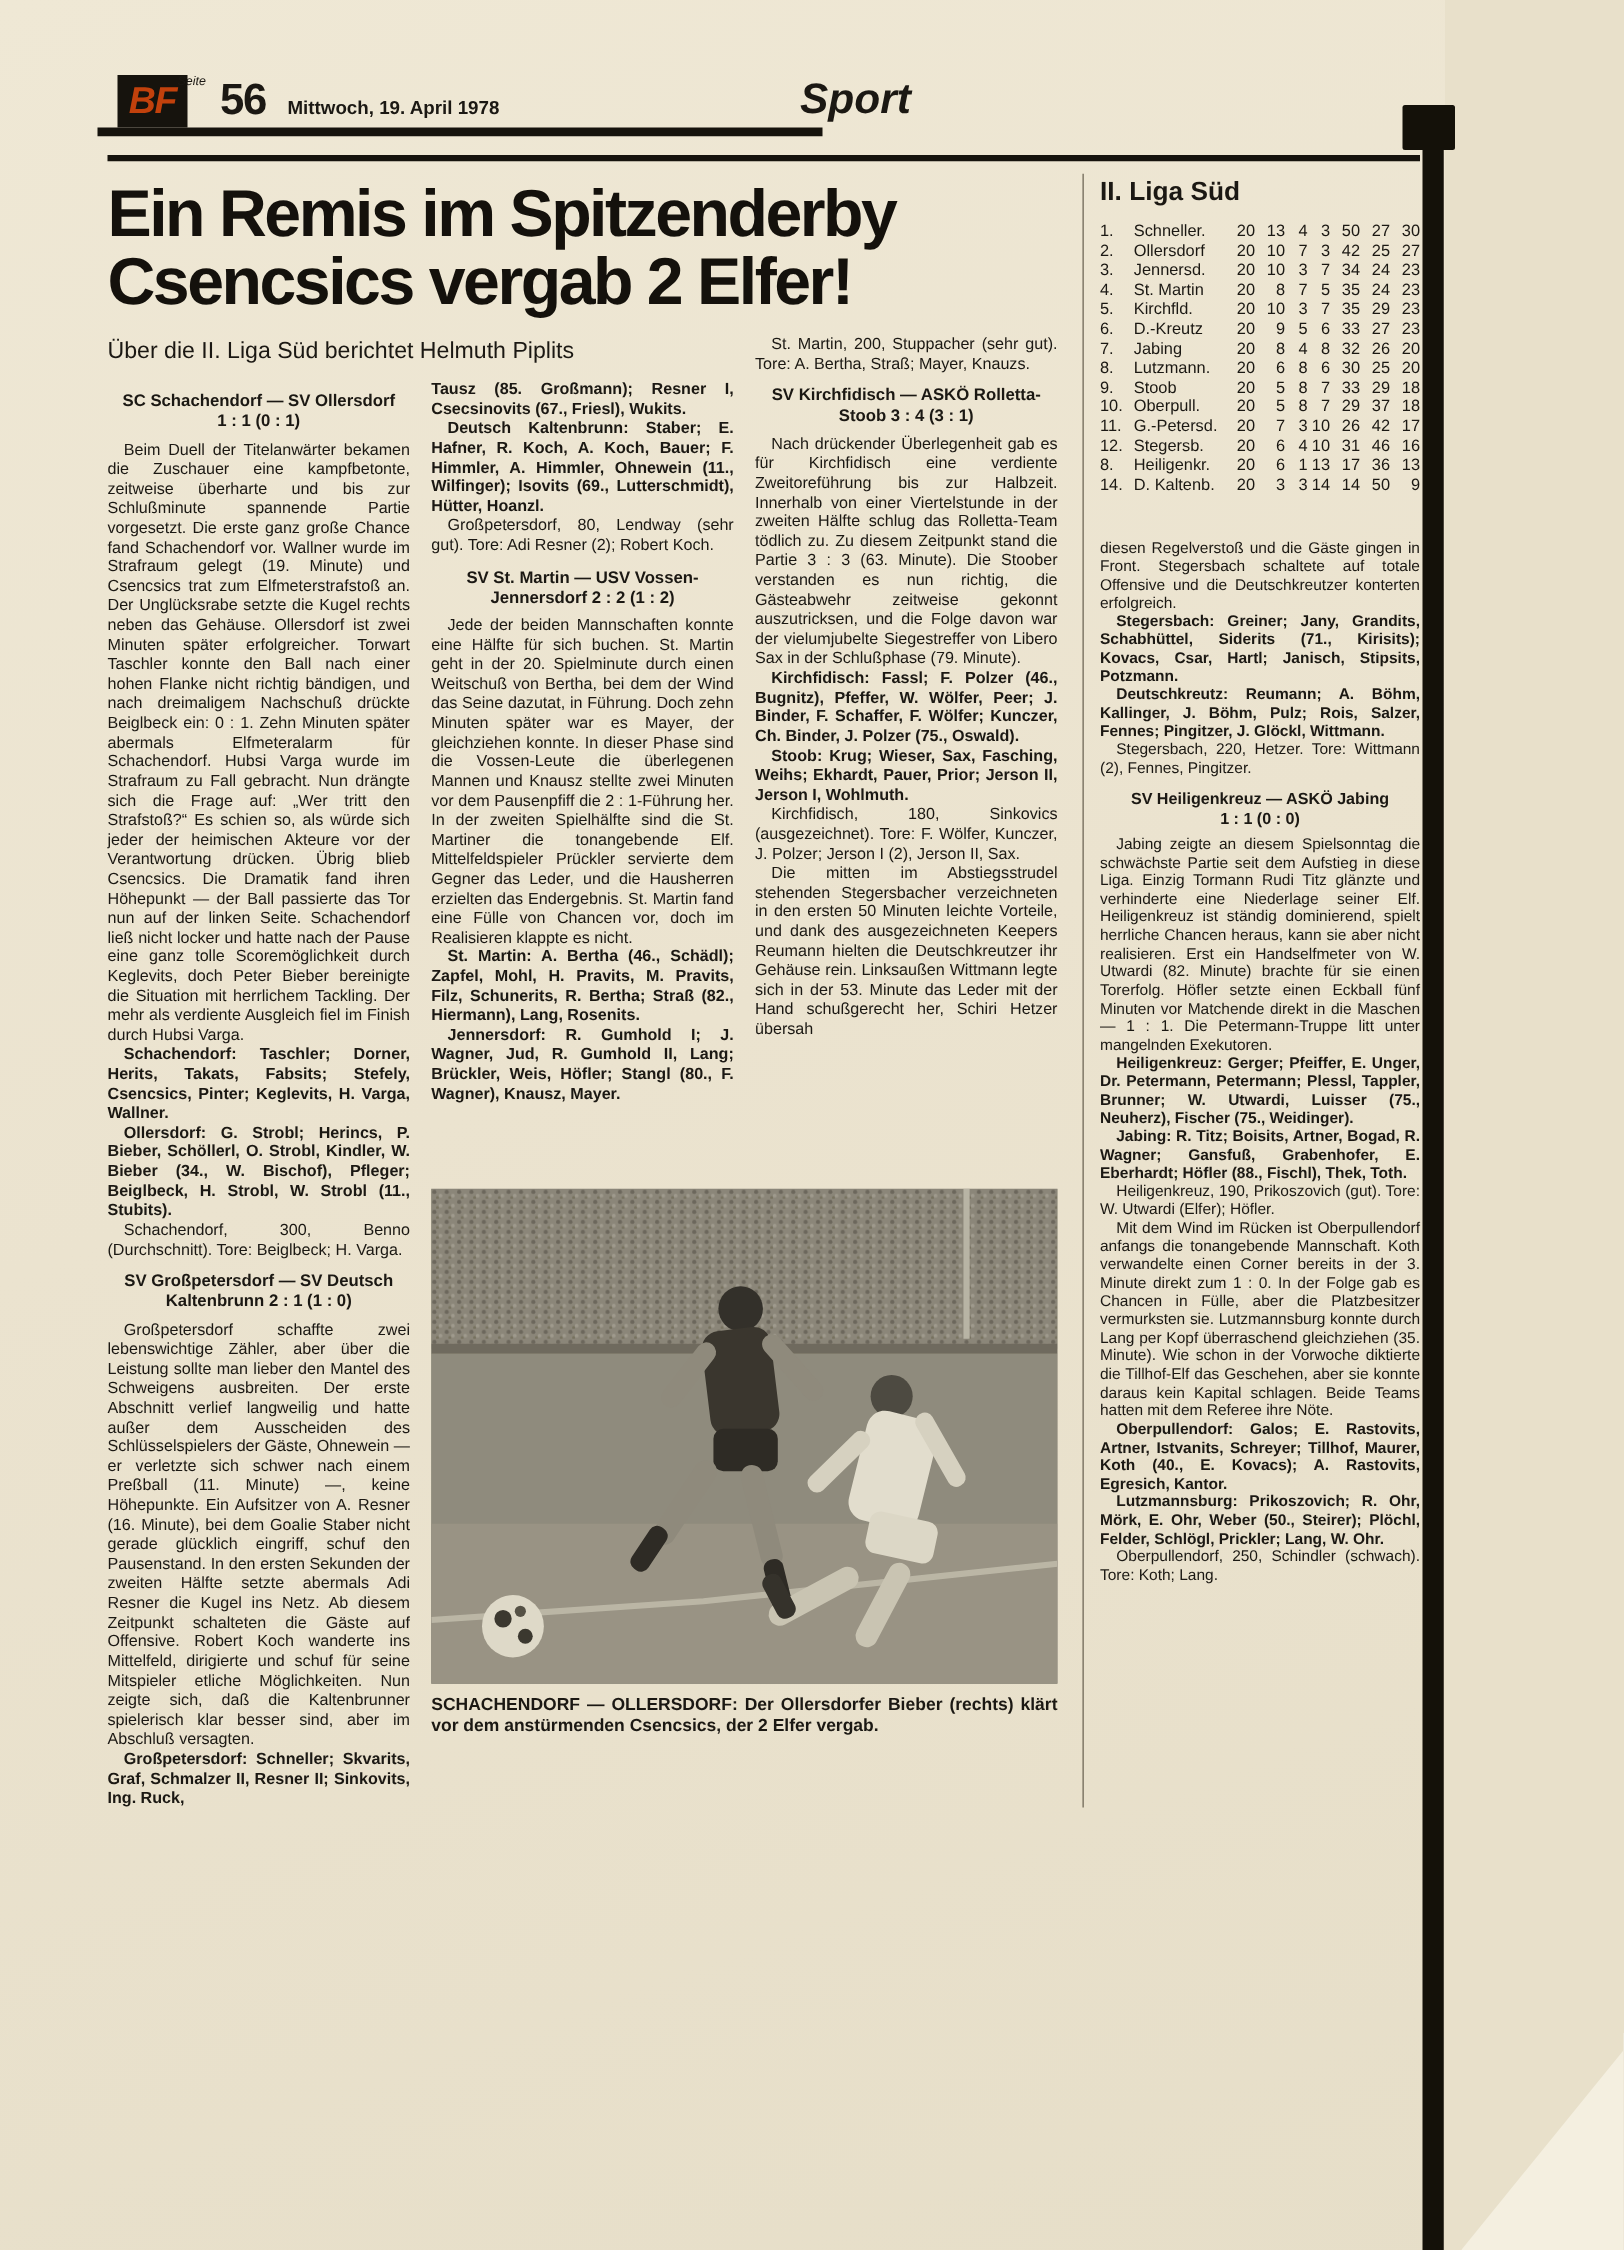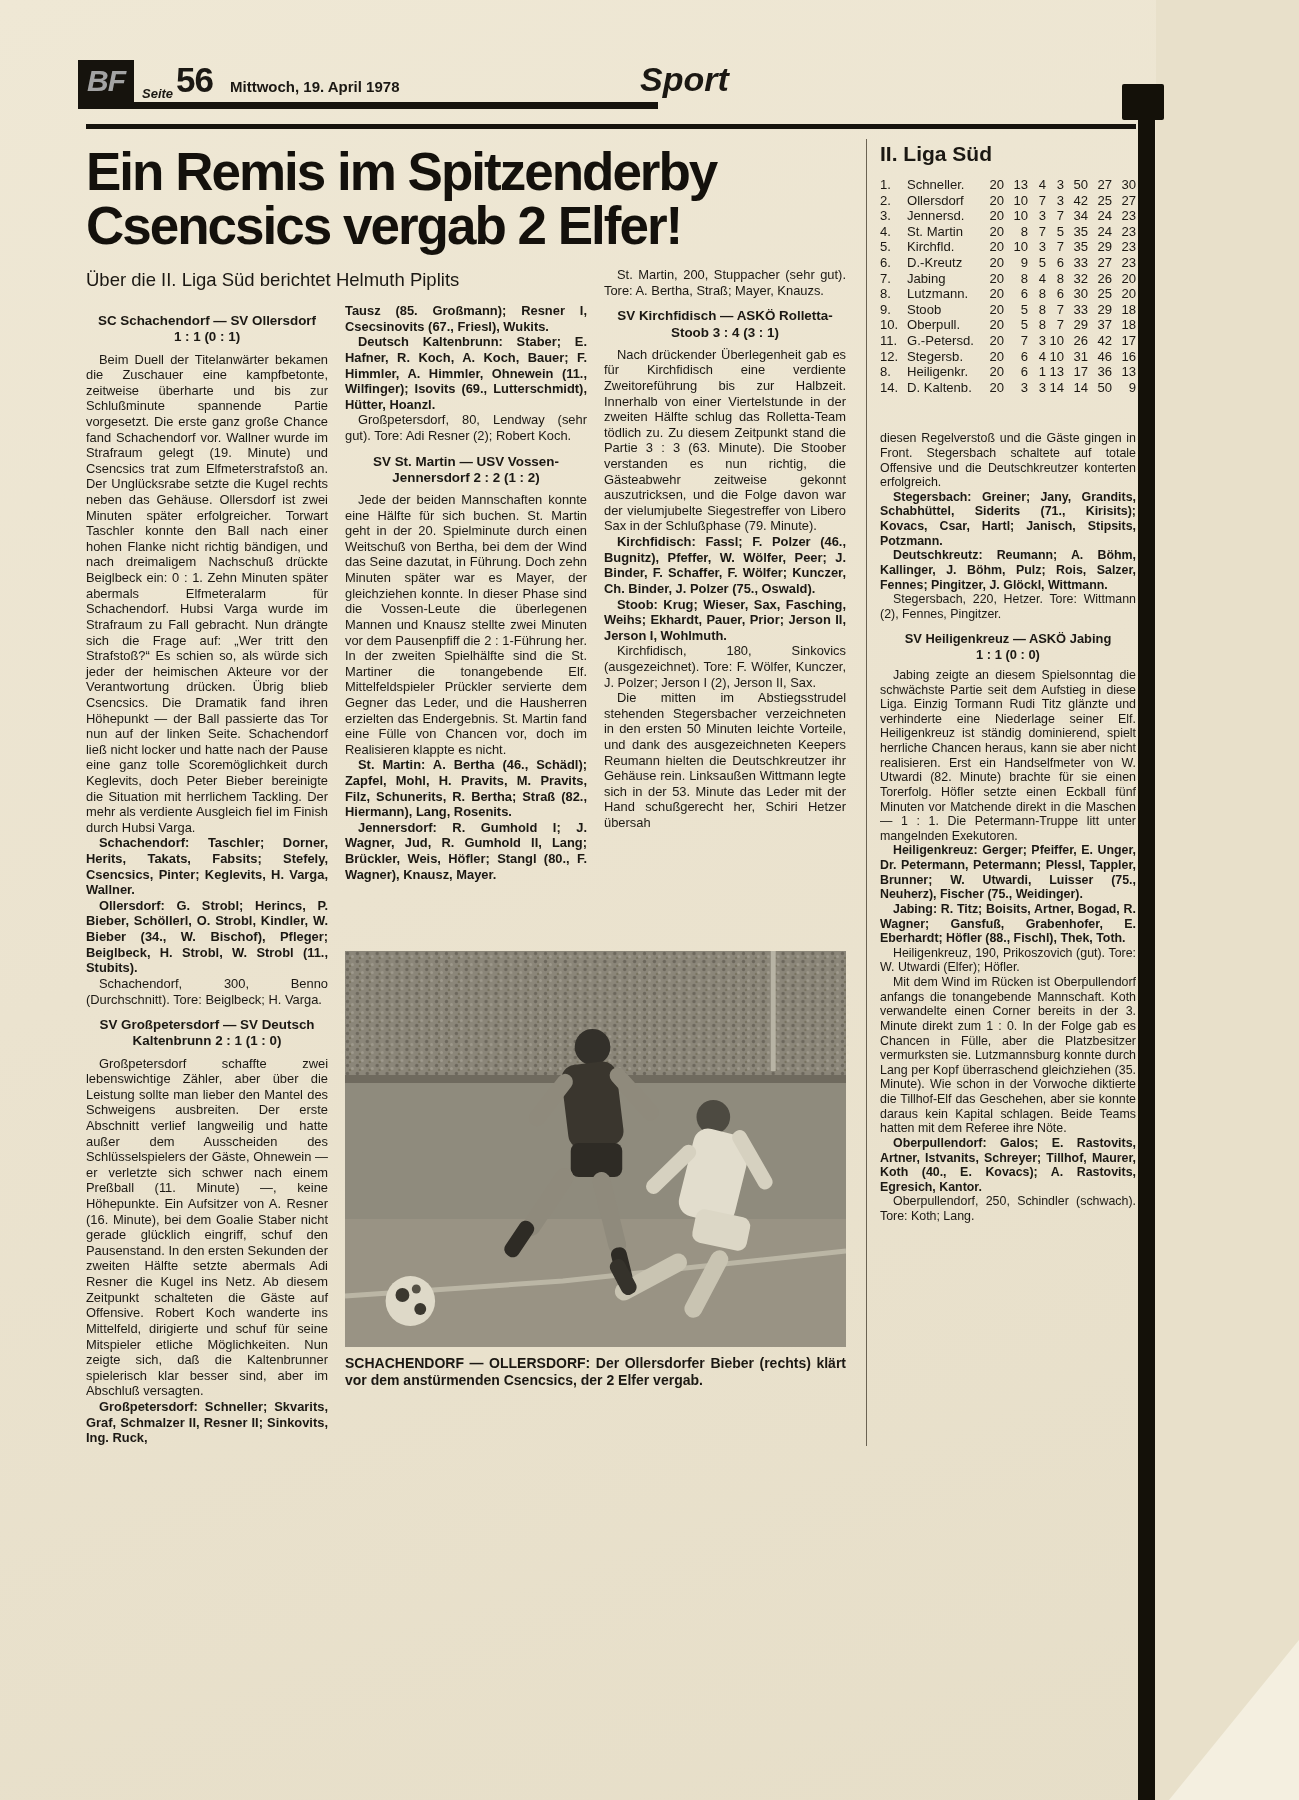--- a/index.html
+++ b/index.html
@@ -12,26 +12,26 @@
     height: 1800px;
     background: linear-gradient(160deg, #efe8d5 0%, #ebe3cf 45%, #e6dec8 100%);
     font-family: "Liberation Sans", sans-serif;
     color: #1b1813;
     overflow: hidden;
   }
 
   
   .masthead { position: absolute; left: 78px; top: 58px; width: 1060px; height: 48px; }
   .bf-logo {
-    position: absolute; left: 0; top: 2px; width: 56px; height: 42px;
-    background: #16130d; color: #a3a3a3;
+    position: absolute; left: 16px; top: 2px; width: 56px; height: 42px;
+    background: #16130d; color: #c2410c;
     font-weight: bold; font-style: italic; font-size: 30px; letter-spacing: -1px;
     display: flex; align-items: center; justify-content: center;
   }
-  .seite-label { position: absolute; left: 64px; top: 28px; font-size: 13px; font-weight: bold; font-style: italic; }
+  .seite-label { position: absolute; left: 64px; top: 2px; font-size: 10px; font-weight: normal; font-style: italic; }
   .page-num { position: absolute; left: 98px; top: 2px; font-size: 35px; font-weight: bold; letter-spacing: -1px; }
   .m-date { position: absolute; left: 152px; top: 20px; font-size: 15px; font-weight: bold; }
   .m-section { position: absolute; left: 562px; top: 2px; font-size: 34px; font-weight: bold; font-style: italic; letter-spacing: 0px; }
   .head-rule { position: absolute; left: 78px; top: 102px; width: 580px; height: 7px; background: #16130d; }
 
   
   .content {
     position: absolute; left: 86px; top: 124px; width: 1050px;
     border-top: 5px solid #16130d;
     padding-top: 10px;
@@ -411,20 +411,21 @@
 
   <p class="blk team">Jabing: R. Titz; Boisits, Artner, Bogad, R. Wagner; Gansfuß, Grabenhofer, E. Eberhardt; Höfler (88., Fischl), Thek, Toth.</p>
 
   <p class="blk note">Heiligenkreuz, 190, Prikoszovich (gut). Tore: W. Utwardi (Elfer); Höfler.</p>
 
 
   <p class="blk para">Mit dem Wind im Rücken ist Oberpullendorf anfangs die tonangebende Mannschaft. Koth verwandelte einen Corner bereits in der 3. Minute direkt zum 1 : 0. In der Folge gab es Chancen in Fülle, aber die Platzbesitzer vermurksten sie. Lutzmannsburg konnte durch Lang per Kopf überraschend gleichziehen (35. Minute). Wie schon in der Vorwoche diktierte die Tillhof-Elf das Geschehen, aber sie konnte daraus kein Kapital schlagen. Beide Teams hatten mit dem Referee ihre Nöte.</p>
 
   <p class="blk team">Oberpullendorf: Galos; E. Rastovits, Artner, Istvanits, Schreyer; Tillhof, Maurer, Koth (40., E. Kovacs); A. Rastovits, Egresich, Kantor.</p>
 
+  <p class="blk team">Lutzmannsburg: Prikoszovich; R. Ohr, Mörk, E. Ohr, Weber (50., Steirer); Plöchl, Felder, Schlögl, Prickler; Lang, W. Ohr.</p>
 
   <p class="blk note">Oberpullendorf, 250, Schindler (schwach). Tore: Koth; Lang.</p>
 </div>
     </div>
 
   </div>
 
   <div class="outer-page"></div>
   <div class="edge-strip"></div>
   <div class="edge-blob-top"></div>

